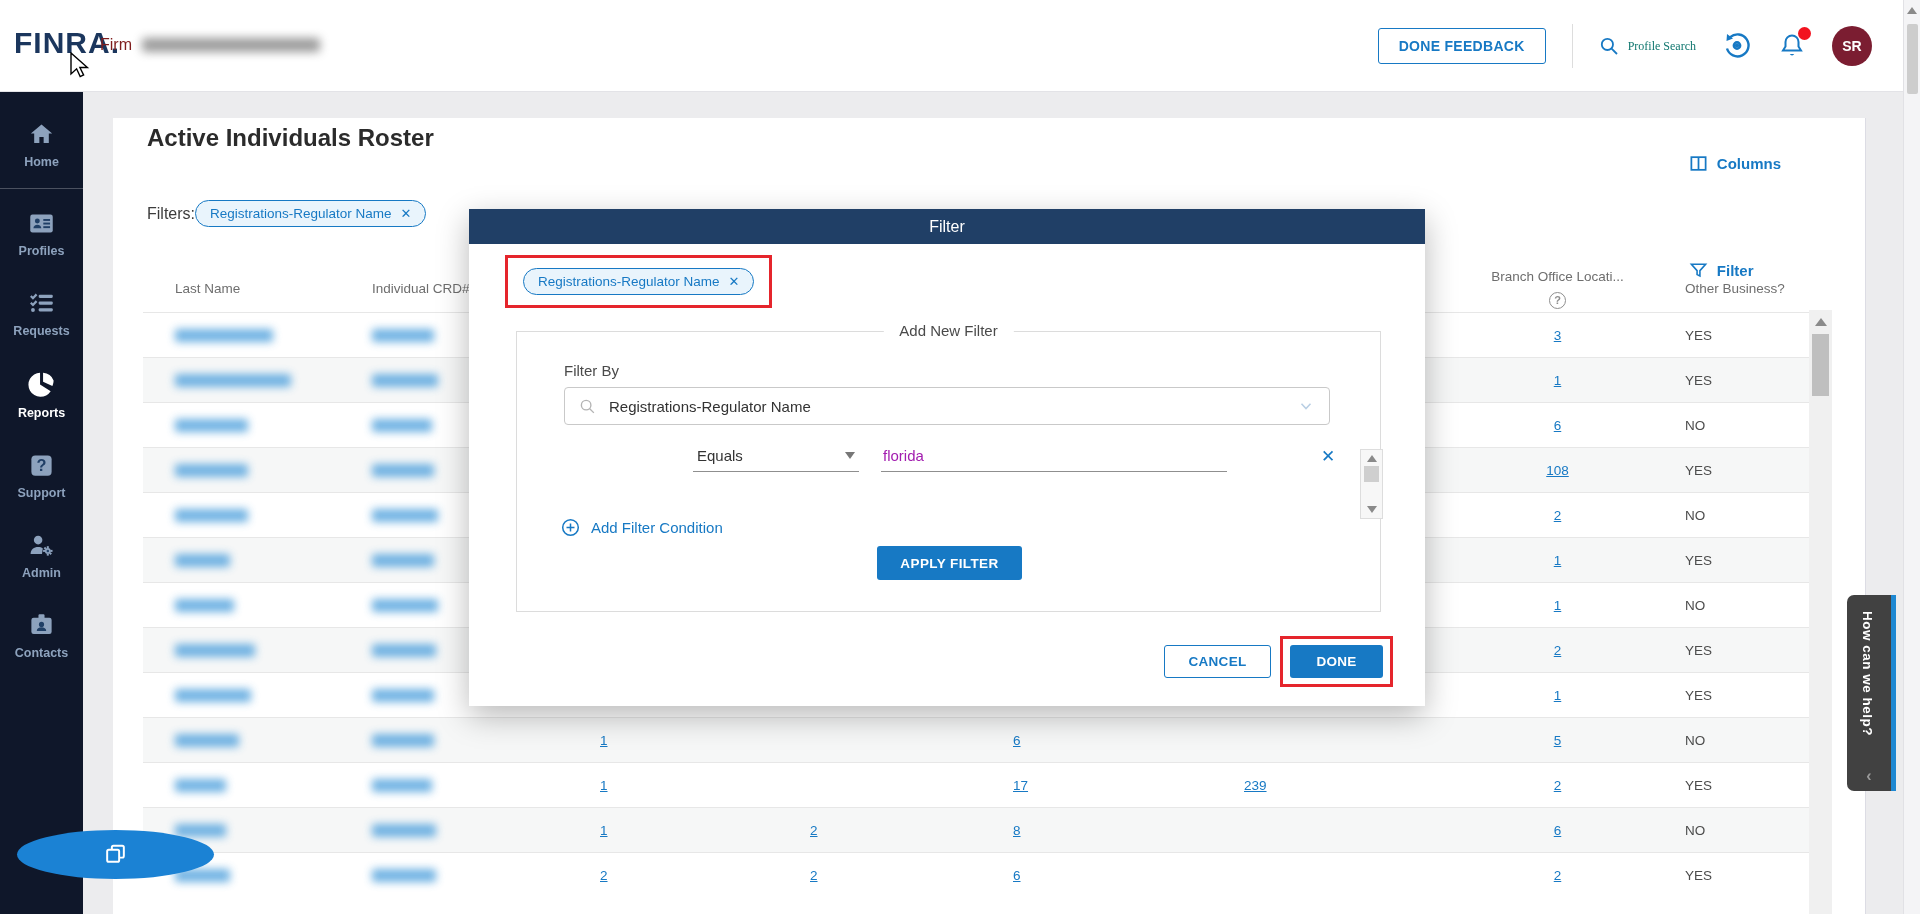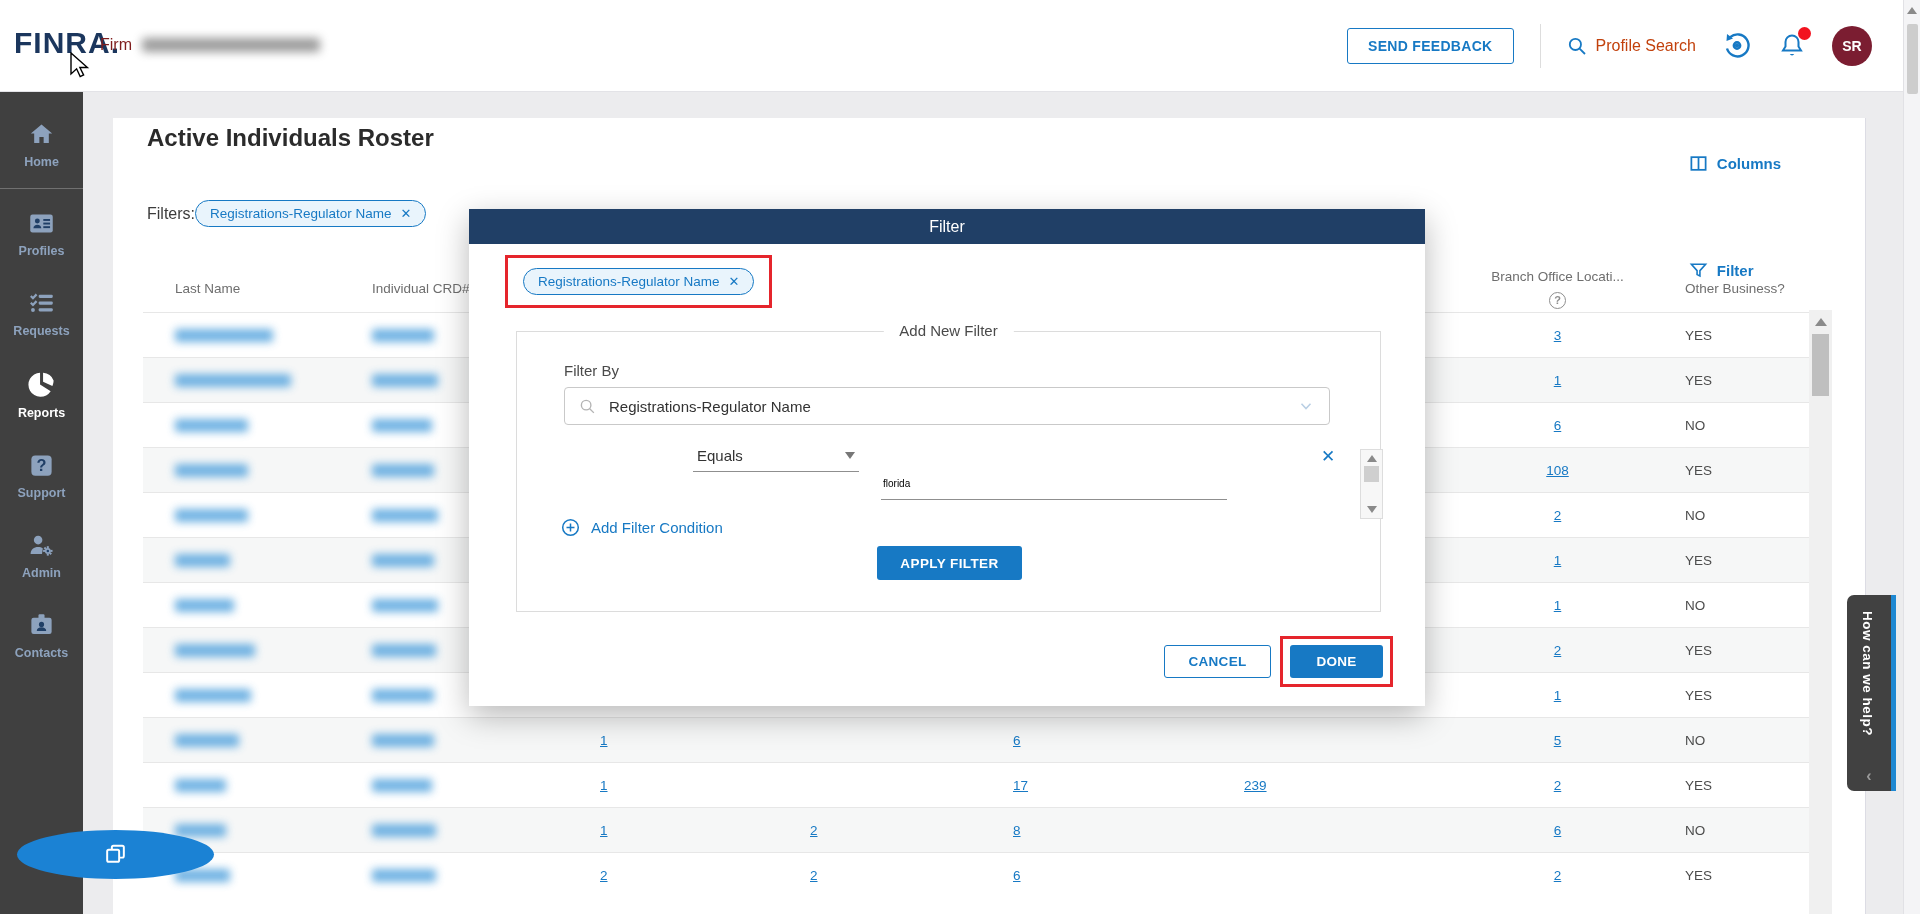--- a/index.html
+++ b/index.html
@@ -9,30 +9,30 @@
   
   .top-header { position:absolute; top:0; left:0; width:1920px; height:92px; background:#fff; border-bottom:1px solid #e3e3e7; z-index:10;padding-left:45px; }
   .logo { position:absolute; left:14px; top:26px; font-size:30px; font-weight:bold; color:#1b365d; letter-spacing:1px; cursor:pointer; }
   .logo .dot { color:#1b365d; }
   .firm-row { position:absolute; left:100px; top:36px; display:flex; align-items:center; gap:10px; }
   .firm-label { font-size:16px; color:#7f1d1d; }
   .firm-redacted { width:178px; height:14px; border-radius:3px; background:#4a4a4a; filter:blur(5px); opacity:.55; }
   .hdr-right { position:absolute; right:48px; top:0; height:92px; display:flex; align-items:center; gap:26px; }
   .btn-feedback { border:1px solid #1779c4; background:#fff; color:#1779c4; font-size:14px; font-weight:600; letter-spacing:.3px; padding:9px 20px; border-radius:3px; cursor:pointer; font-family:inherit; }
   .hdr-divider { width:1px; height:44px; background:#ddd; }
-  .profile-search { display:flex; align-items:center; gap:9px; color:#c2410c; font-size:16px; cursor:pointer; }
+  .profile-search { display:flex; align-items:center; gap:9px; color:#0f766e; font-size:12px; cursor:pointer;font-family:Liberation Serif, serif; }
   .icon-btn { cursor:pointer; display:flex; align-items:center; position:relative; }
   .bell-dot { position:absolute; top:-4px; right:-5px; width:13px; height:13px; border-radius:50%; background:#f2131f; }
   .avatar { width:40px; height:40px; border-radius:50%; background:#7b1d31; color:#fff; font-size:14px; font-weight:bold; display:flex; align-items:center; justify-content:center; cursor:pointer; }
 
   
   .mouse-cursor { position:absolute; left:68px; top:52px; z-index:80; pointer-events:none; }
 
   
-  .sidebar { position:absolute; top:92px; left:0; width:83px; bottom:0; background:#404040; z-index:10; padding-top:12px; }
+  .sidebar { position:absolute; top:92px; left:0; width:83px; bottom:0; background:#0f172a; z-index:10; padding-top:12px; }
   .sb-item { display:flex; flex-direction:column; align-items:center; gap:7px; padding:17px 0 15px; color:#8da2bd; cursor:pointer; }
   .sb-item .sb-label { font-size:12.5px; font-weight:bold; }
   .sb-item.active { color:#ffffff; }
   .sb-divider { height:1px; background:rgba(255,255,255,.25); margin:4px 0; }
   .sb-circle { position:absolute; left:17px; width:49px; height:49px; border-radius:50%; background:#1b82d4; display:flex; align-items:center; justify-content:center; cursor:pointer; }
   .sb-circle.c1 { top:738px; }
 
   
   .card { position:absolute; left:113px; top:118px; width:1753px; bottom:0; background:#fff; border-right:1px solid #dcdce4; z-index:1; }
   .page-title { position:absolute; left:34px; top:6px; font-size:24px; font-weight:bold; color:#2b2b2b; }
@@ -65,21 +65,21 @@
   .modal { position:absolute; left:469px; top:209px; width:956px; height:497px; background:#fff; z-index:30; box-shadow:0 10px 30px rgba(0,0,0,.28); }
   .m-head { height:35px; background:#203f66; color:#fff; display:flex; align-items:center; justify-content:center; font-size:16px; }
   .chip-redbox { position:absolute; left:36px; top:46px; border:3px solid #e5252c; padding:10px 15px; background:#fff; }
   .anf { position:absolute; left:47px; top:122px; width:865px; height:281px; border:1px solid #dcdcdc; }
   .anf-legend { position:absolute; top:-10px; left:50%; transform:translateX(-50%); background:#fff; padding:0 16px; font-size:15px; color:#4a4a4a; white-space:nowrap; }
   .fb-label { position:absolute; left:47px; top:30px; font-size:15px; color:#4a4a4a; }
   .fb-select { position:absolute; left:47px; top:55px; width:766px; height:38px; border:1px solid #c9c9c9; border-radius:4px; display:flex; align-items:center; padding:0 14px; gap:13px; cursor:pointer; background:#fff; }
   .fb-value { font-size:15px; color:#333; flex:1; }
   .cond-op { position:absolute; left:176px; top:108px; width:166px; height:32px; border-bottom:1px solid #8f8f8f; display:flex; align-items:center; justify-content:space-between; font-size:15px; color:#333; cursor:pointer; padding:0 4px; }
   .caret-down { width:0; height:0; border-left:5.5px solid transparent; border-right:5.5px solid transparent; border-top:7px solid #777; }
-  .cond-val { position:absolute; left:364px; top:108px; width:346px; height:32px; border:none; border-bottom:1px solid #8f8f8f; font-size:10px; color:#000000; font-family:inherit; outline:none; background:transparent; padding:0 2px;margin-top:28px; }
+  .cond-val { position:absolute; left:364px; top:108px; width:346px; height:32px; border:none; border-bottom:1px solid #8f8f8f; font-size:15px; color:#a21caf; font-family:inherit; outline:none; background:transparent; padding:0 2px; }
   .cond-x { position:absolute; left:804px; top:114px; color:#1779c4; font-weight:bold; font-size:17px; cursor:pointer; }
   .cond-scroll { position:absolute; left:843px; top:117px; width:23px; height:70px; background:#f7f7f7; border:1px solid #ddd; }
   .cond-scroll .tri-up { border-left-width:5px; border-right-width:5px; border-bottom-width:7px; margin-top:5px; }
   .cond-scroll .tri-down { border-left-width:5px; border-right-width:5px; border-top-width:7px; position:absolute; bottom:5px; left:50%; transform:translateX(-50%); }
   .cond-thumb { width:15px; height:16px; background:#cfcfcf; margin:4px auto 0; }
   .add-cond { position:absolute; left:44px; top:186px; display:flex; align-items:center; gap:11px; color:#1779c4; font-size:15px; cursor:pointer; }
   .apply-btn { position:absolute; left:360px; top:214px; width:145px; height:34px; background:#1779c4; border:none; border-radius:3px; color:#fff; font-size:13.5px; font-weight:bold; letter-spacing:.4px; cursor:pointer; font-family:inherit; }
   .cancel-btn { position:absolute; left:695px; top:436px; width:107px; height:33px; background:#fff; border:1px solid #1779c4; border-radius:3px; color:#1779c4; font-size:13.5px; font-weight:bold; letter-spacing:.3px; cursor:pointer; font-family:inherit; }
   .done-redbox { position:absolute; left:811px; top:427px; width:113px; height:51px; border:3px solid #e5252c; display:flex; align-items:center; justify-content:center; }
   .done-btn { width:93px; height:33px; background:#1779c4; border:none; border-radius:3px; color:#fff; font-size:13.5px; font-weight:bold; letter-spacing:.3px; cursor:pointer; font-family:inherit; }
@@ -99,21 +99,21 @@
 </head>
 <body>
 
 <div class="top-header">
   <div class="logo"><span>FINRA</span><span class="dot">.</span></div>
   <div class="firm-row">
     <span class="firm-label">Firm</span>
     <div class="firm-redacted"></div>
   </div>
   <div class="hdr-right">
-    <button class="btn-feedback">SEND FEEDBACK</button>
+    <button class="btn-feedback">DONE FEEDBACK</button>
     <div class="hdr-divider"></div>
     <div class="profile-search">
       <span>
         <svg width="20" height="20" viewBox="0 0 20 20" fill="none" stroke="#1779c4" stroke-width="1.8">
             <circle cx="8.4" cy="8.4" r="5.6"></circle>
             <line x1="12.6" y1="12.6" x2="18" y2="18"></line>
           </svg>
       </span>
       <span>Profile Search</span>
     </div>

